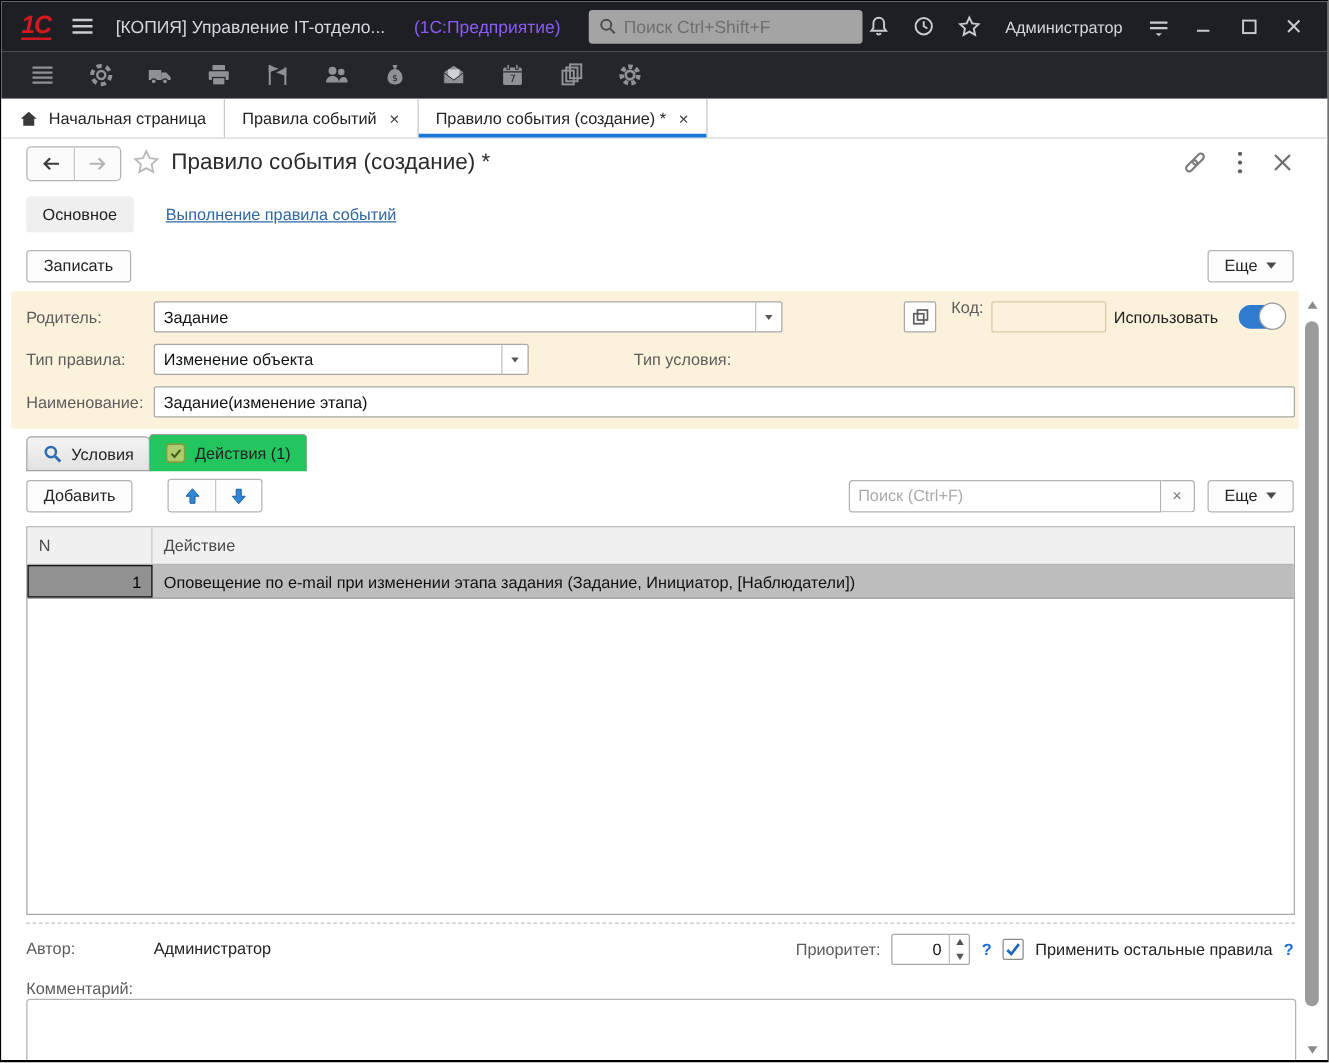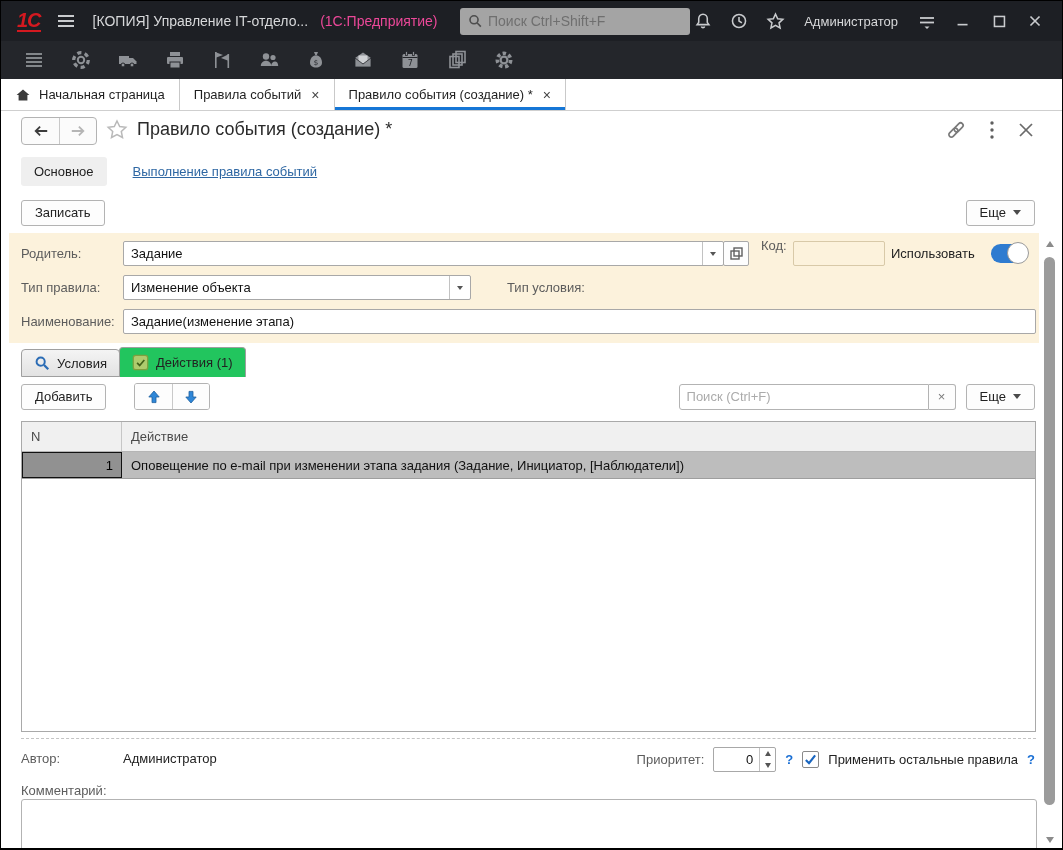--- a/index.html
+++ b/index.html
@@ -5,21 +5,21 @@
   * { margin:0; padding:0; box-sizing:border-box; }
   html,body { width:1063px; height:850px; }
   body { font-family:"Liberation Sans","DejaVu Sans",sans-serif; font-size:13px; color:#222; background:#fff; }
   .window { position:relative; width:1063px; height:850px; border:1px solid #000; border-bottom-width:2px; background:#fff; overflow:hidden; }
 
   
   .titlebar { height:40px; background:#1d1f24; display:flex; align-items:center; color:#c9cbce; }
   .logo { color:#d31920; font-weight:bold; font-style:italic; font-size:20px; margin:0 14px 0 16px; letter-spacing:-1px; border-bottom:2px solid #d31920; line-height:20px; }
   .hamburger { width:22px; height:22px; margin-right:16px; cursor:pointer; }
   .app-title { color:#d7d8da; font-size:14px; white-space:nowrap; }
-  .platform { color:#ec4899; font-size:14px; margin-left:12px; white-space:nowrap; }
+  .platform { color:#8b5cf6; font-size:14px; margin-left:23px; white-space:nowrap; }
   .tb-search { display:flex; align-items:center; gap:6px; background:#a4a4a4; border-radius:3px; height:27px; width:278px; margin-left:22px; padding:0 8px; }
   .tb-search input { border:0; outline:0; background:transparent; font-size:14px; color:#0f172a; width:100%; font-family:inherit; }
   .tb-search input::placeholder { color:#6f6f6f; }
   .tb-right { margin-left:auto; display:flex; align-items:center; gap:10px; padding-right:14px; }
   .tb-ic { width:26px; height:26px; display:flex; align-items:center; justify-content:center; cursor:pointer; }
   .tb-user { color:#d7d8da; font-size:13px; margin:0 6px; }
 
   
   .sections { height:38px; background:#24262b; display:flex; align-items:center; gap:23px; padding-left:21px; }
   .sec-ic { width:24px; height:24px; display:flex; align-items:center; justify-content:center; cursor:pointer; }
@@ -356,21 +356,21 @@
       <span class="spacer"></span>
       <button class="btn">
           <span>Еще</span>
           <span class="caret"></span>
         </button>
     </div>
 
     <div class="fields">
 
       <span class="flabel" style="left:12px; top:8px;">Родитель:</span>
-      <div class="finput" style="left:114px; top:8px; width:601px;">
+      <div class="finput" style="left:114px; top:8px; width:503px;">
         <span class="ftext">Задание</span>
         <span class="dd-zone">
             <span class="caret" style="border-top-color:#555;border-top-width:4px;border-left-width:3.5px;border-right-width:3.5px;"></span>
           </span>
       </div>
       <span class="open-btn" style="left:714px; top:8px;">
         <svg width="13" height="13" viewBox="0 0 13 13">
             <g fill="none" stroke="#5f5f5f" stroke-width="1.4">
               <rect x="1" y="4" width="8" height="8"></rect>
               <rect x="4" y="1" width="8" height="8"></rect>
@@ -380,21 +380,21 @@
       <span class="flabel" style="left:752px; top:0;">Код:</span>
       <div class="finput disabled" style="left:784px; top:8px; width:92px;">
         <span class="ftext"></span>
       </div>
       <span class="flabel" style="left:882px; top:8px; color:#222;">Использовать</span>
       <span class="toggle" style="left:982px; top:11px;">
           <span class="knob"></span>
         </span>
 
       <span class="flabel" style="left:12px; top:42px;">Тип правила:</span>
-      <div class="finput" style="left:114px; top:42px; width:348px;">
+      <div class="finput" style="left:114px; top:42px; width:300px;">
         <span class="ftext">Изменение объекта</span>
         <span class="dd-zone">
             <span class="caret" style="border-top-color:#555;border-top-width:4px;border-left-width:3.5px;border-right-width:3.5px;"></span>
           </span>
       </div>
       <span class="flabel" style="left:498px; top:42px;">Тип условия:</span>
 
       <span class="flabel" style="left:12px; top:76px;">Наименование:</span>
       <div class="finput" style="left:114px; top:76px; width:913px;">
         <span class="ftext">Задание(изменение этапа)</span>

